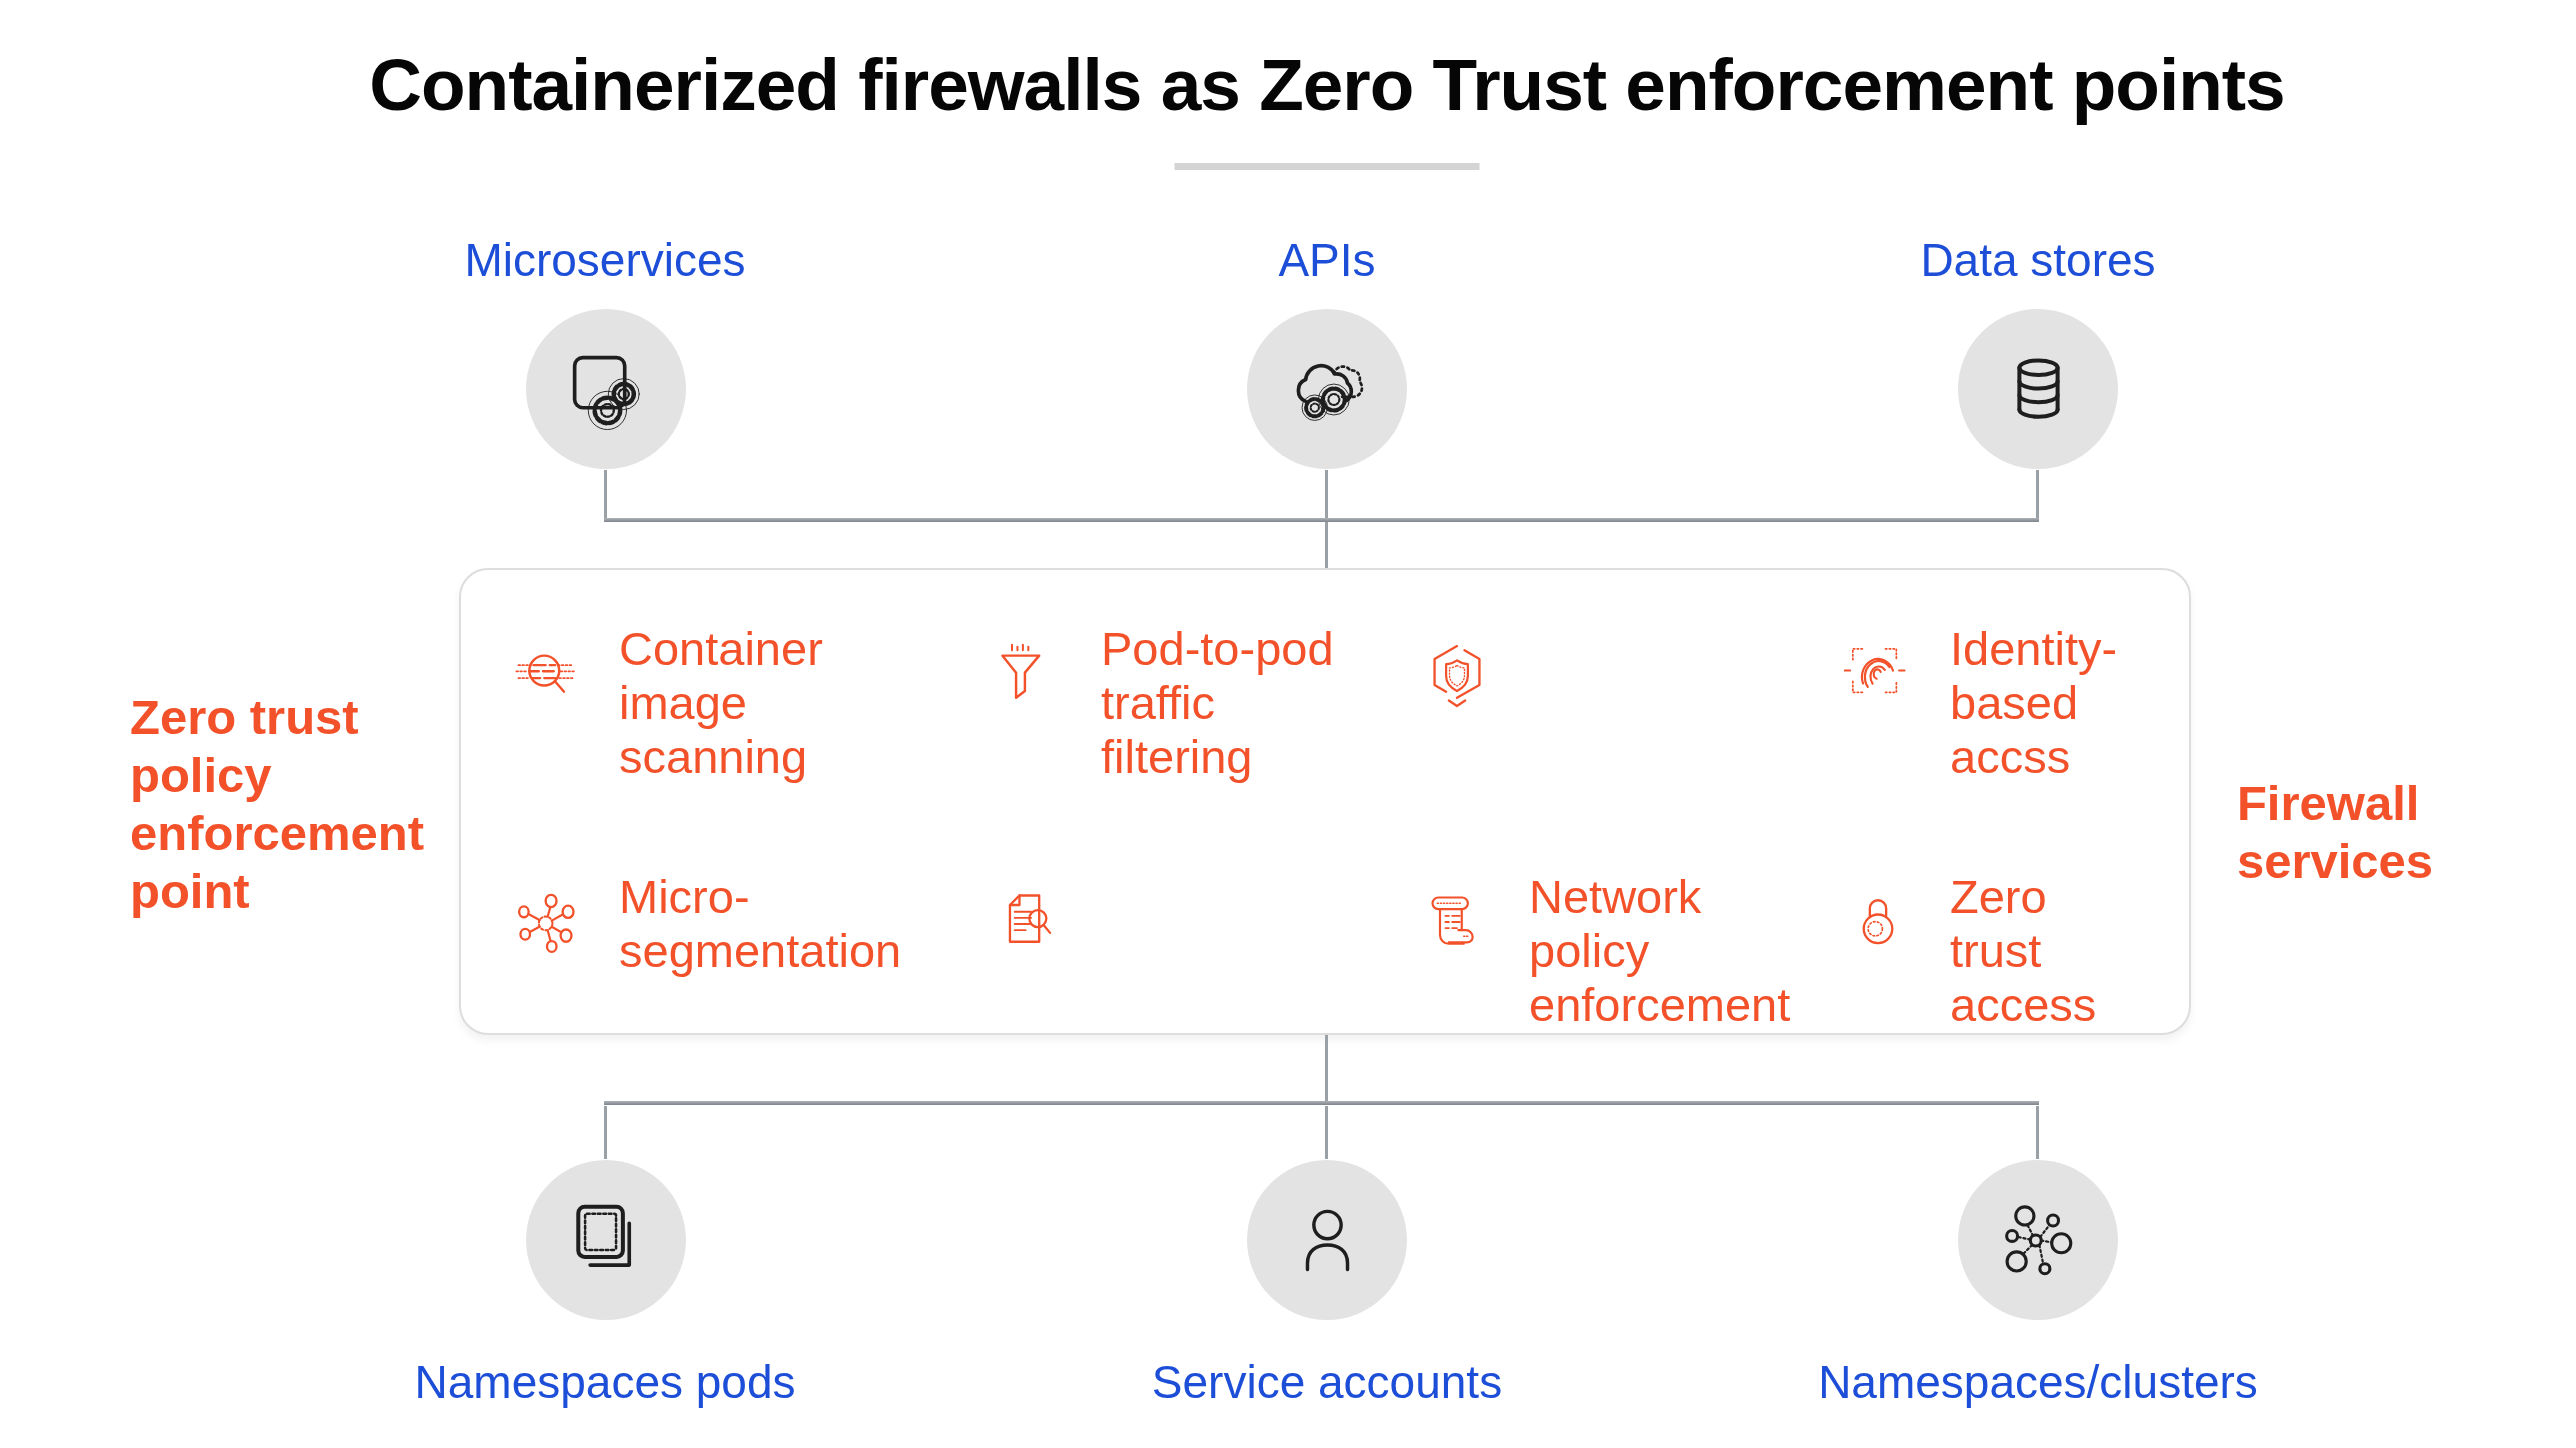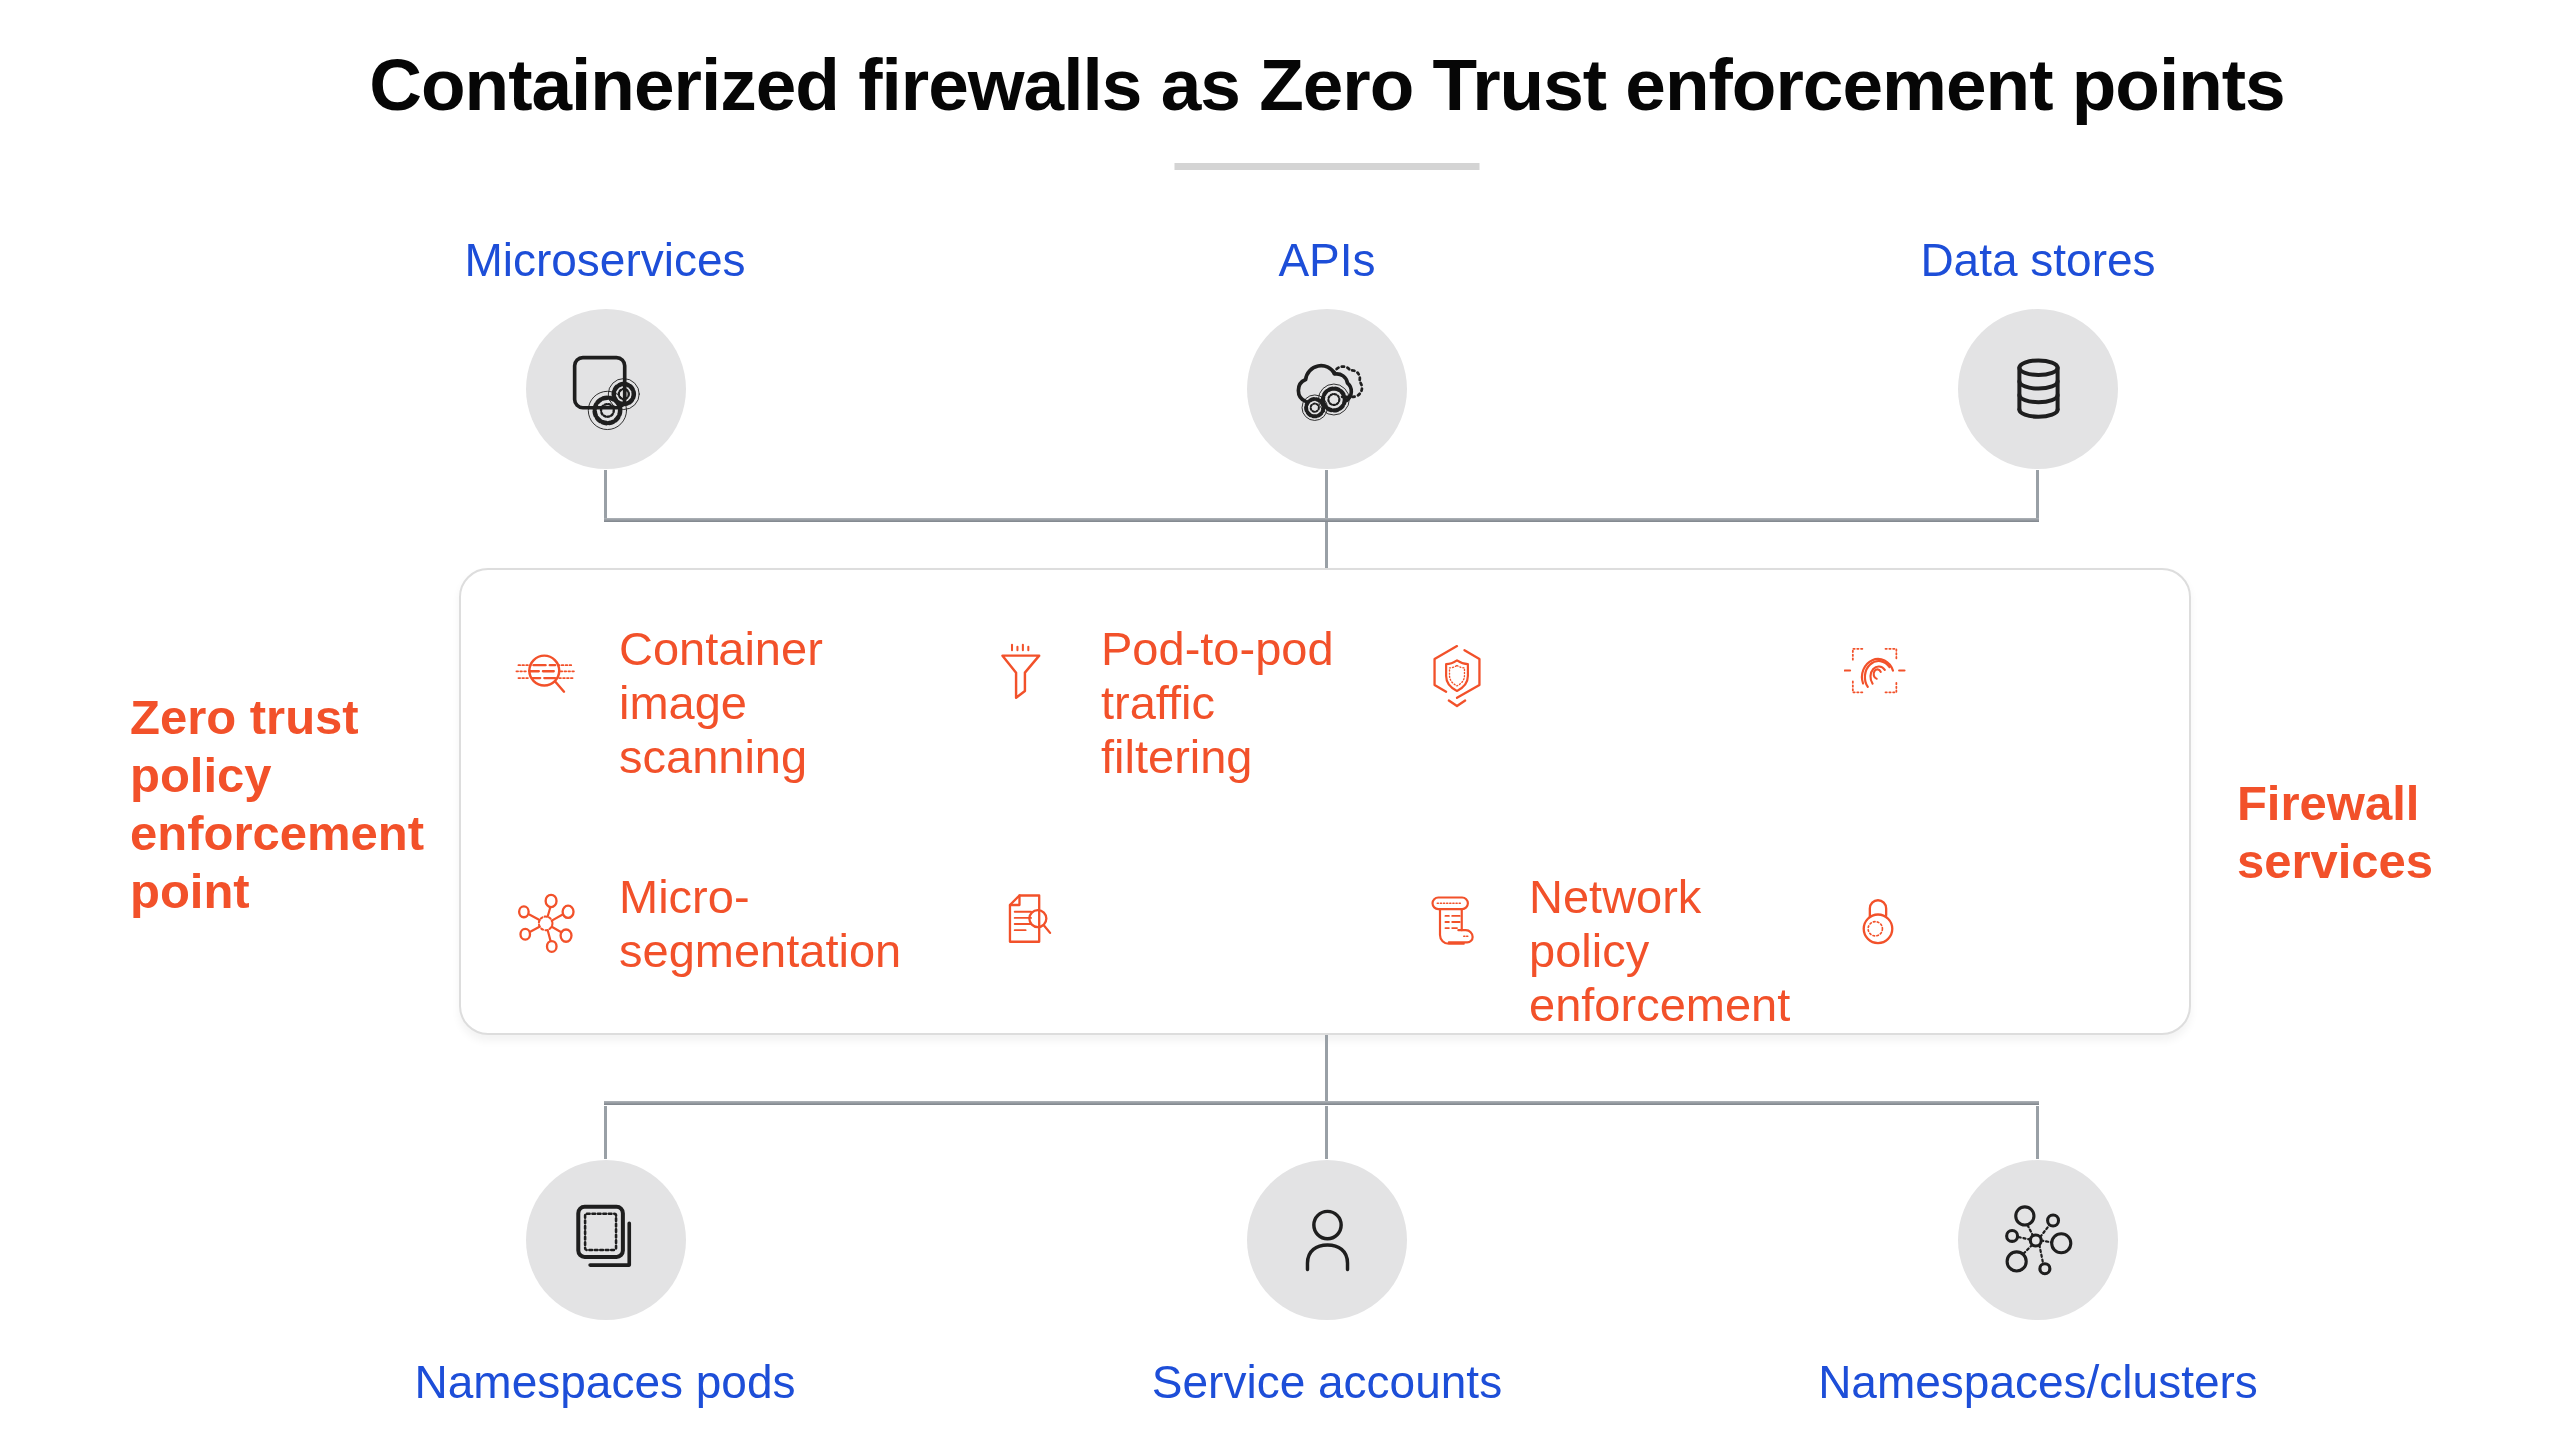--- a/index.html
+++ b/index.html
@@ -142,20 +142,23 @@
     <path d="M61,13 H77 V29" stroke-width="2.6" stroke-dasharray="2 3.6"></path>
     <path d="M13,61 V77 H29" stroke-width="2.6" stroke-dasharray="2 3.6"></path>
     <path d="M61,77 H77 V61" stroke-width="2.6" stroke-dasharray="2 3.6"></path>
     <path d="M1,45 H9" stroke-width="3"></path>
       <path d="M81,45 H89" stroke-width="3"></path>
     <path d="M28,64 A23,26 0 1 1 72,45" stroke-width="3.2"></path>
     <path d="M35,69 A18,21 0 1 1 67,40" stroke-width="3.2"></path>
     <path d="M42,64 A12,15 0 1 1 60,44" stroke-width="3.2"></path>
     <path d="M48,57 A5.5,7 0 1 1 54,47" stroke-width="3.2"></path>
   </svg>
+  <div class="t">Identity-
+based
+accss</div>
 </div>
 
 <div class="abs svc" style="left:513px;top:870px">
   <svg class="org" viewBox="0 0 100 100">
     <circle cx="48" cy="52" r="10" stroke-width="3" stroke-dasharray="3 3.5"></circle>
     <path d="M51,42 L55,28" stroke-width="3.2"></path>
       <path d="M57,48 L73,39" stroke-width="3.2"></path>
     <path d="M57,57 L71,65" stroke-width="3.2"></path>
       <path d="M51,62 L55,77" stroke-width="3.2"></path>
     <path d="M39,57 L26,64" stroke-width="3.2"></path>
@@ -200,20 +203,23 @@
   <div class="t">Network
 policy
 enforcement</div>
 </div>
 <div class="abs svc" style="left:1844px;top:870px">
   <svg class="org" viewBox="0 0 100 100">
     <path d="M38,42 V30 A12,12 0 0 1 62,30 V40" stroke-width="3.4"></path>
     <circle cx="50" cy="60" r="21" stroke-width="3.4"></circle>
     <circle cx="46" cy="60" r="10.5" stroke-width="2.4" stroke-dasharray="2.4 3.4"></circle>
   </svg>
+  <div class="t">Zero
+trust
+access</div>
 </div>
 
 <div class="abs vline" style="left:1325px;top:1035px;height:68px"></div>
 <div class="abs hline" style="left:604px;top:1101px;width:1435px"></div>
 <div class="abs vline" style="left:604px;top:1106px;height:53px"></div>
 <div class="abs vline" style="left:1325px;top:1106px;height:53px"></div>
 <div class="abs vline" style="left:2036px;top:1106px;height:53px"></div>
 
 <div class="abs node-circle" style="left:526px;top:1160px">
   <svg class="blk" viewBox="0 0 100 100">

